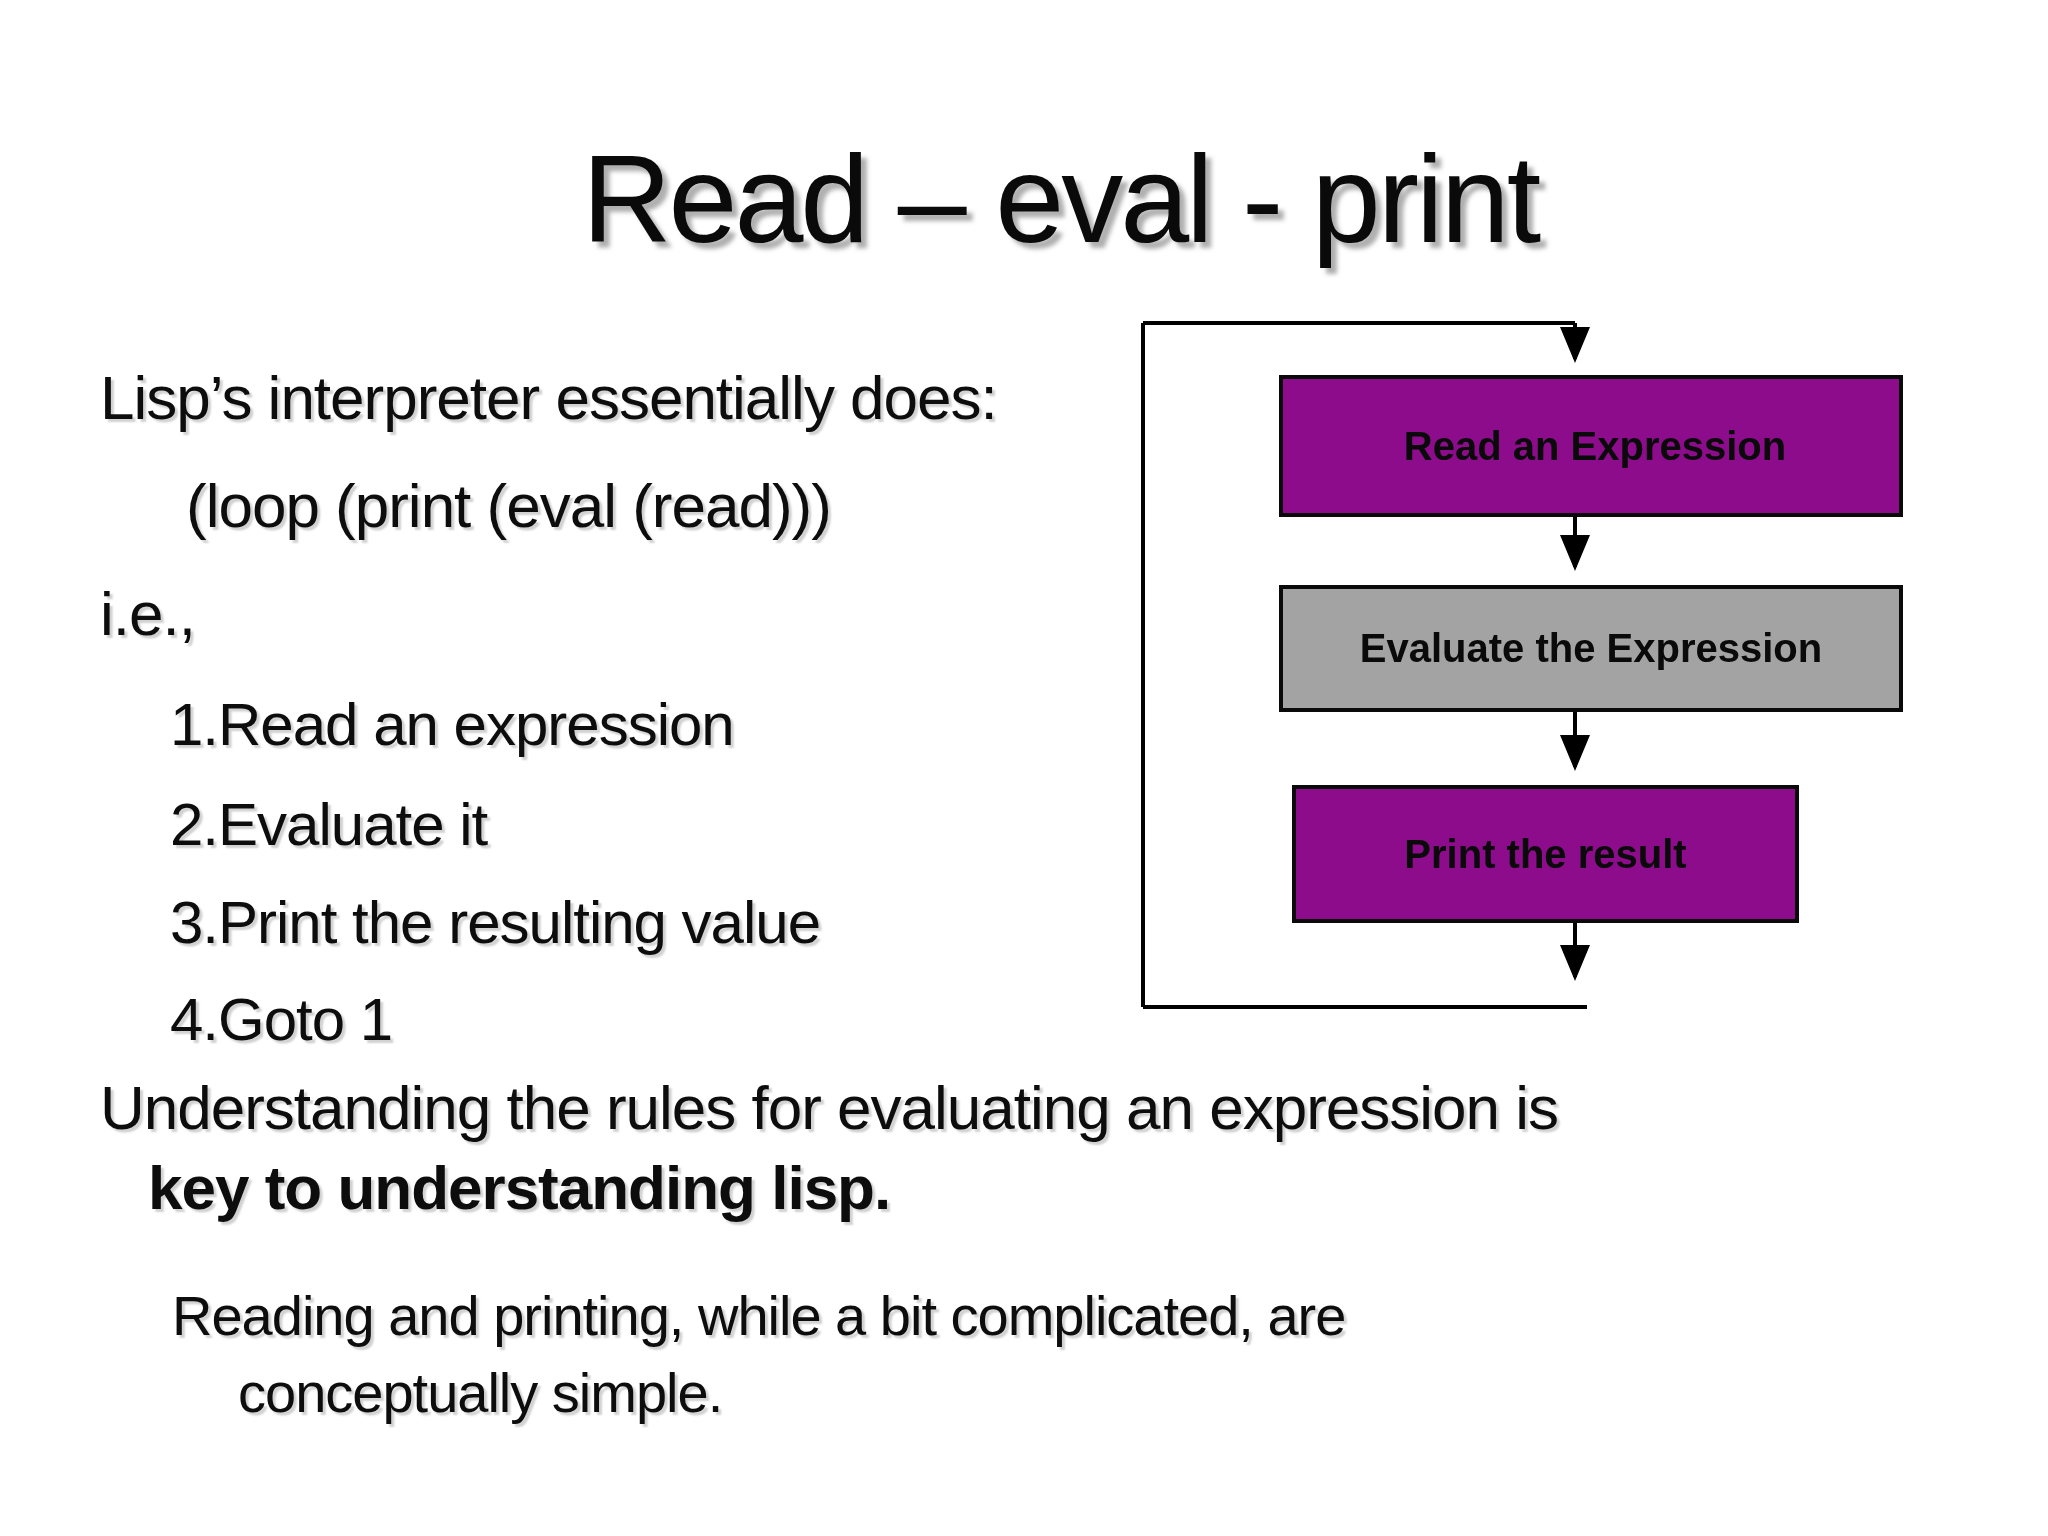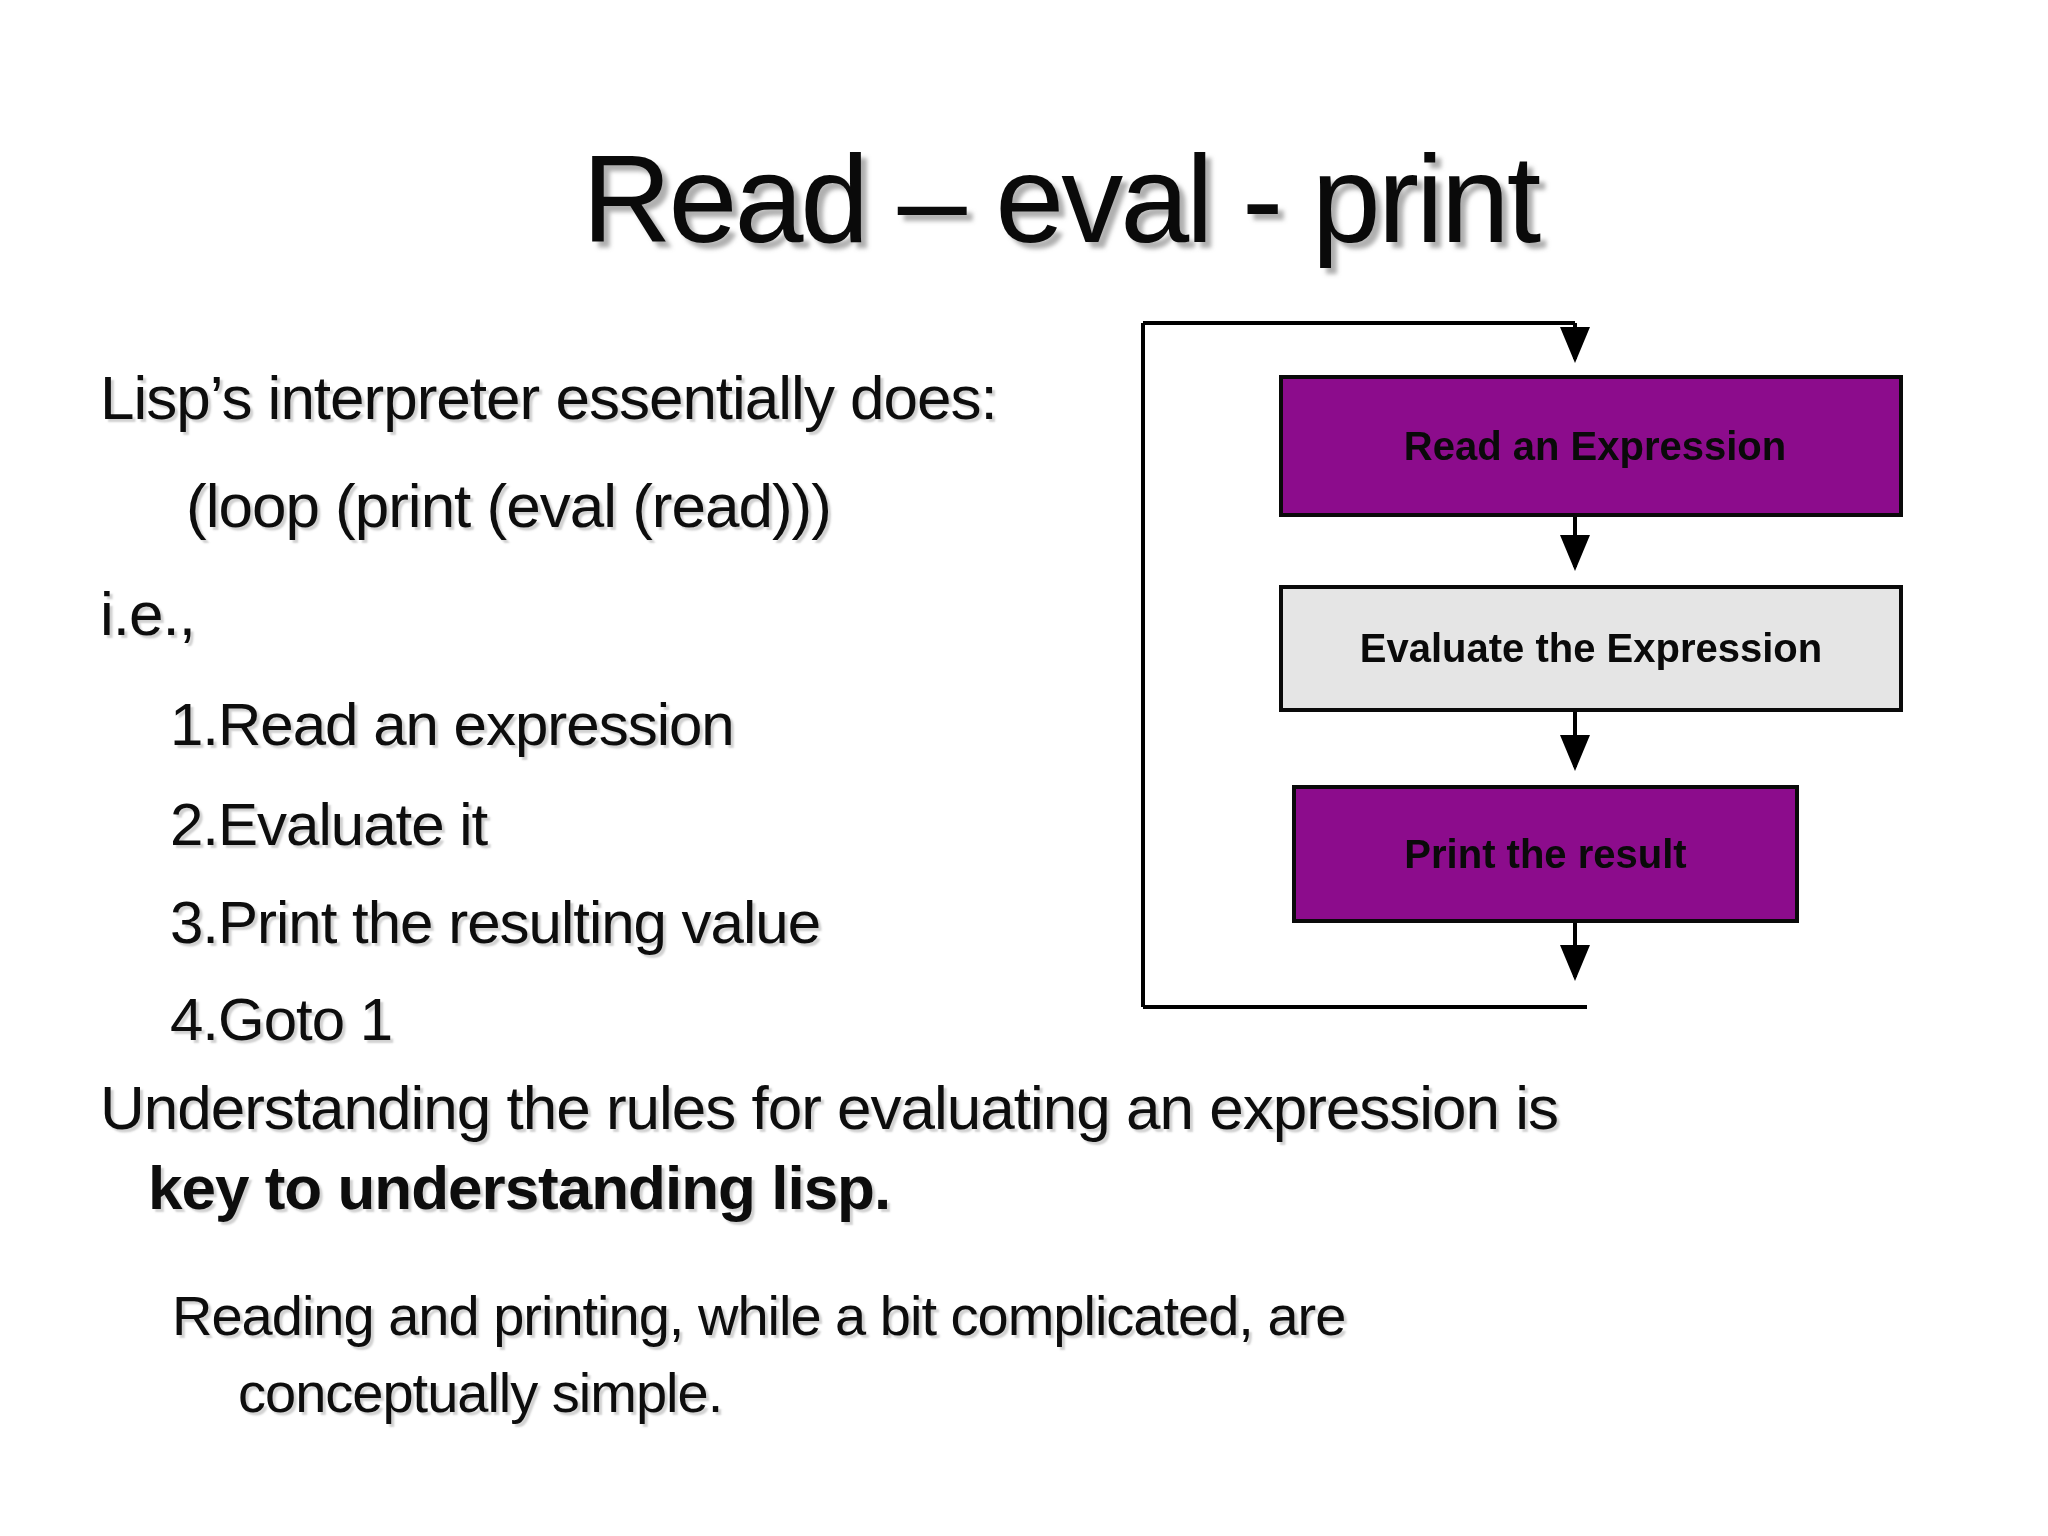--- a/index.html
+++ b/index.html
@@ -114,21 +114,21 @@
     <path d="M440,397 L440,452" stroke="#000000" stroke-width="4" fill="none" marker-end="url(#arrowhead)"></path>
 
     <path d="M440,608 L440,662" stroke="#000000" stroke-width="4" fill="none" marker-end="url(#arrowhead)"></path>
 
     <path d="M8,692 L452,692" stroke="#000000" stroke-width="4" fill="none"></path>
   </svg>
 
   <div class="fc-box fc-box-1" style="background: rgb(140, 12, 140); padding-left: 8px;">
     <span>Read an Expression</span>
   </div>
-  <div class="fc-box fc-box-2" style="background: #e5e5e5;">
+  <div class="fc-box fc-box-2" style="background: #a3a3a3;">
     <span>Evaluate the Expression</span>
   </div>
   <div class="fc-box fc-box-3" style="background: rgb(140, 12, 140);">
     <span>Print the result</span>
   </div>
 
   <div class="tline fs-body p1-l1">Understanding the rules for evaluating an expression is</div>
   <div class="tline fs-body p1-l2">key to understanding lisp.</div>
   <div class="tline fs-small p2-l1">Reading and printing, while a bit complicated, are</div>
   <div class="tline fs-small p2-l2">conceptually simple.</div>

